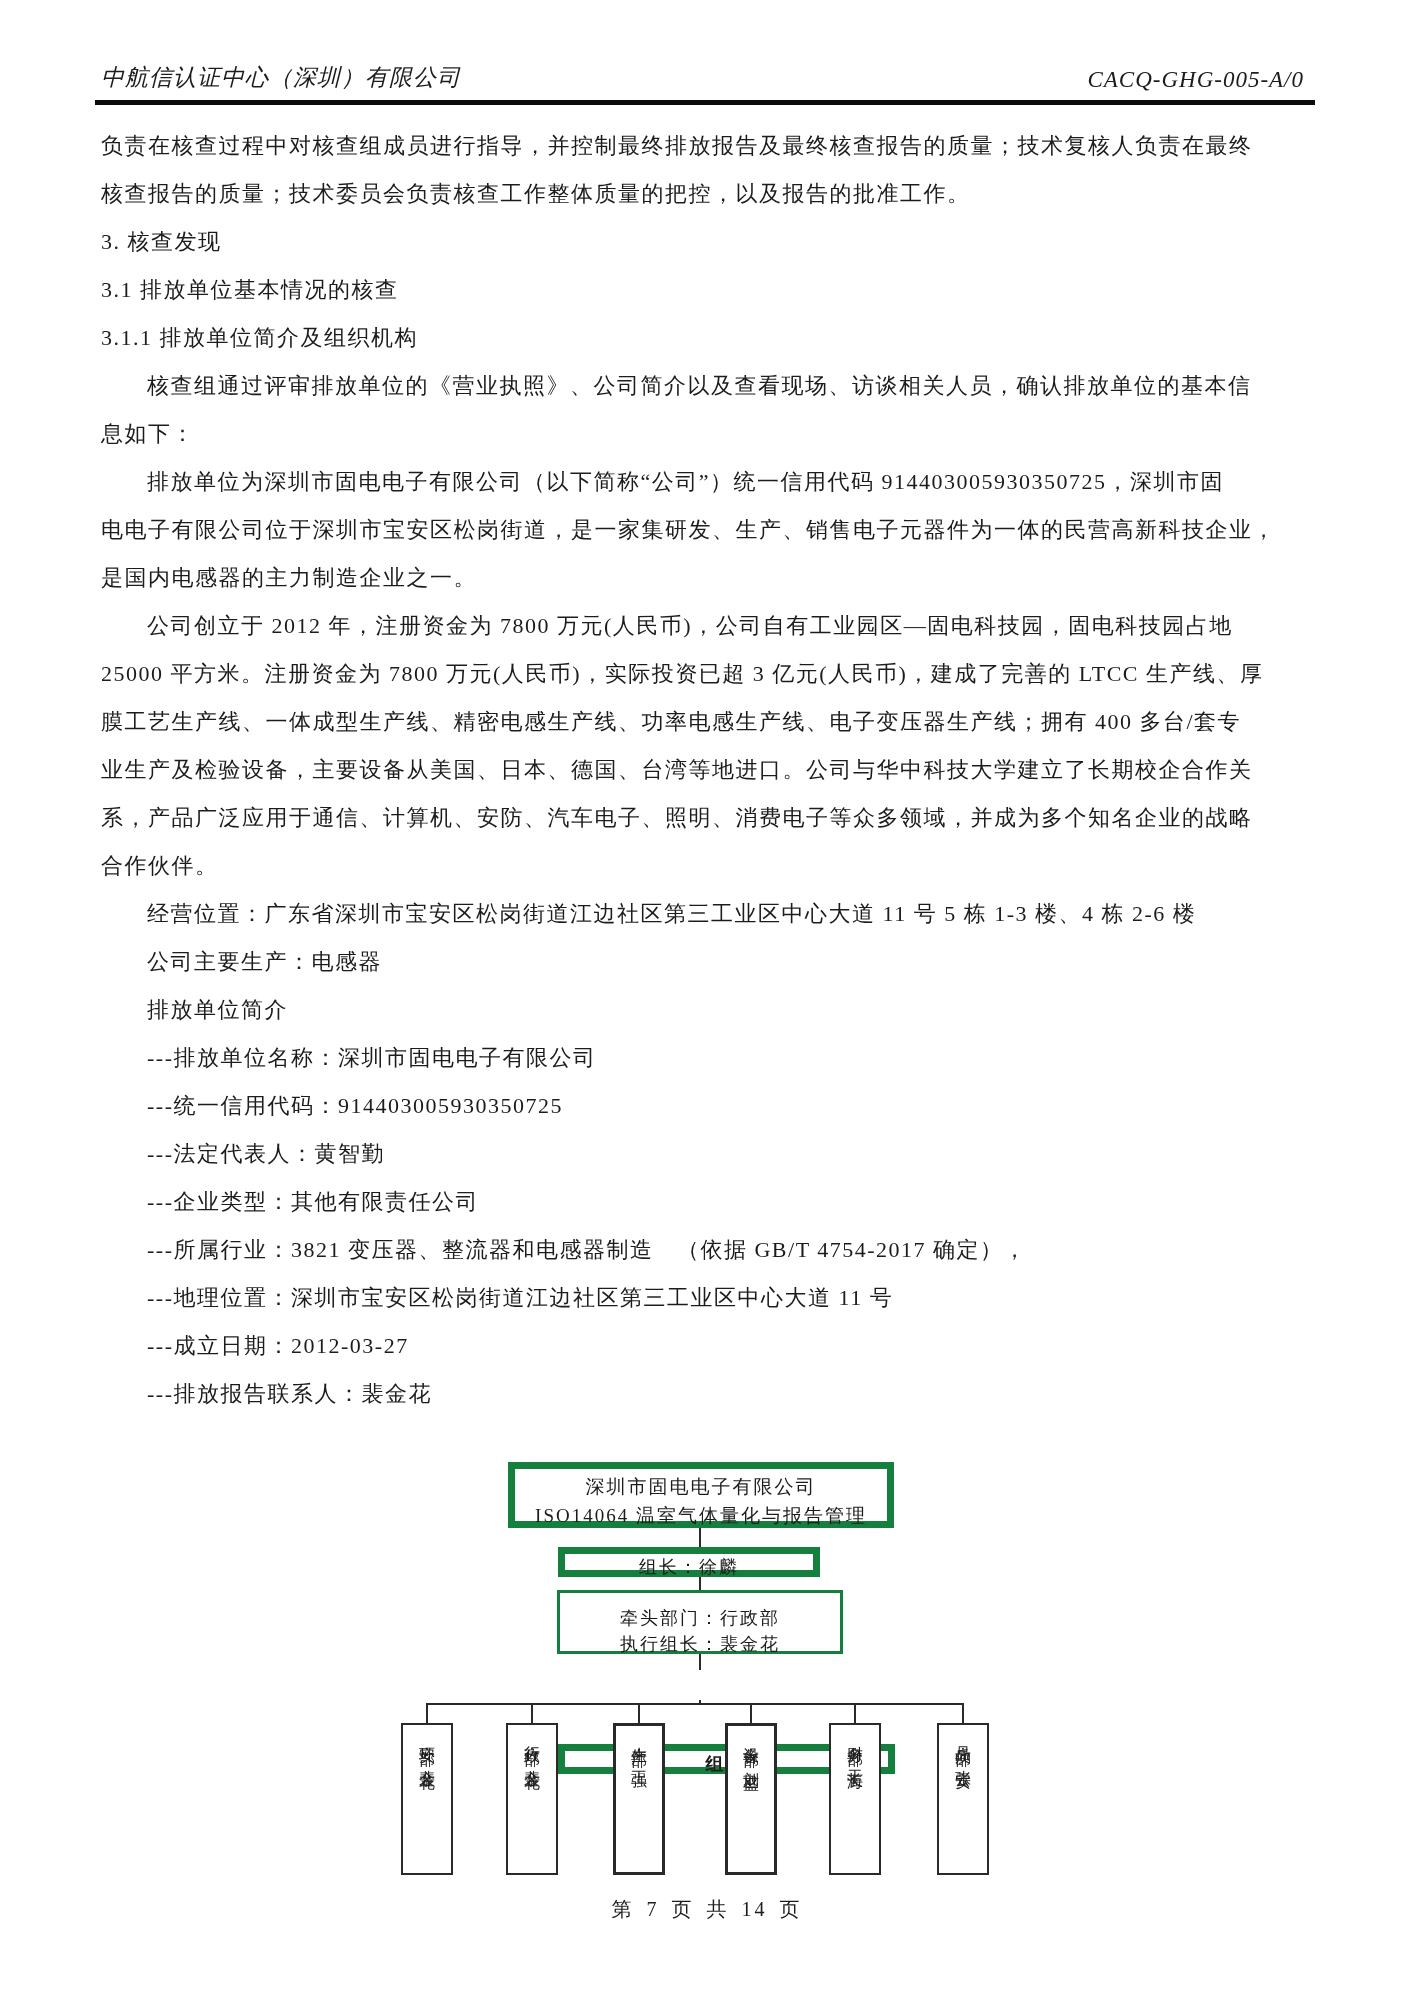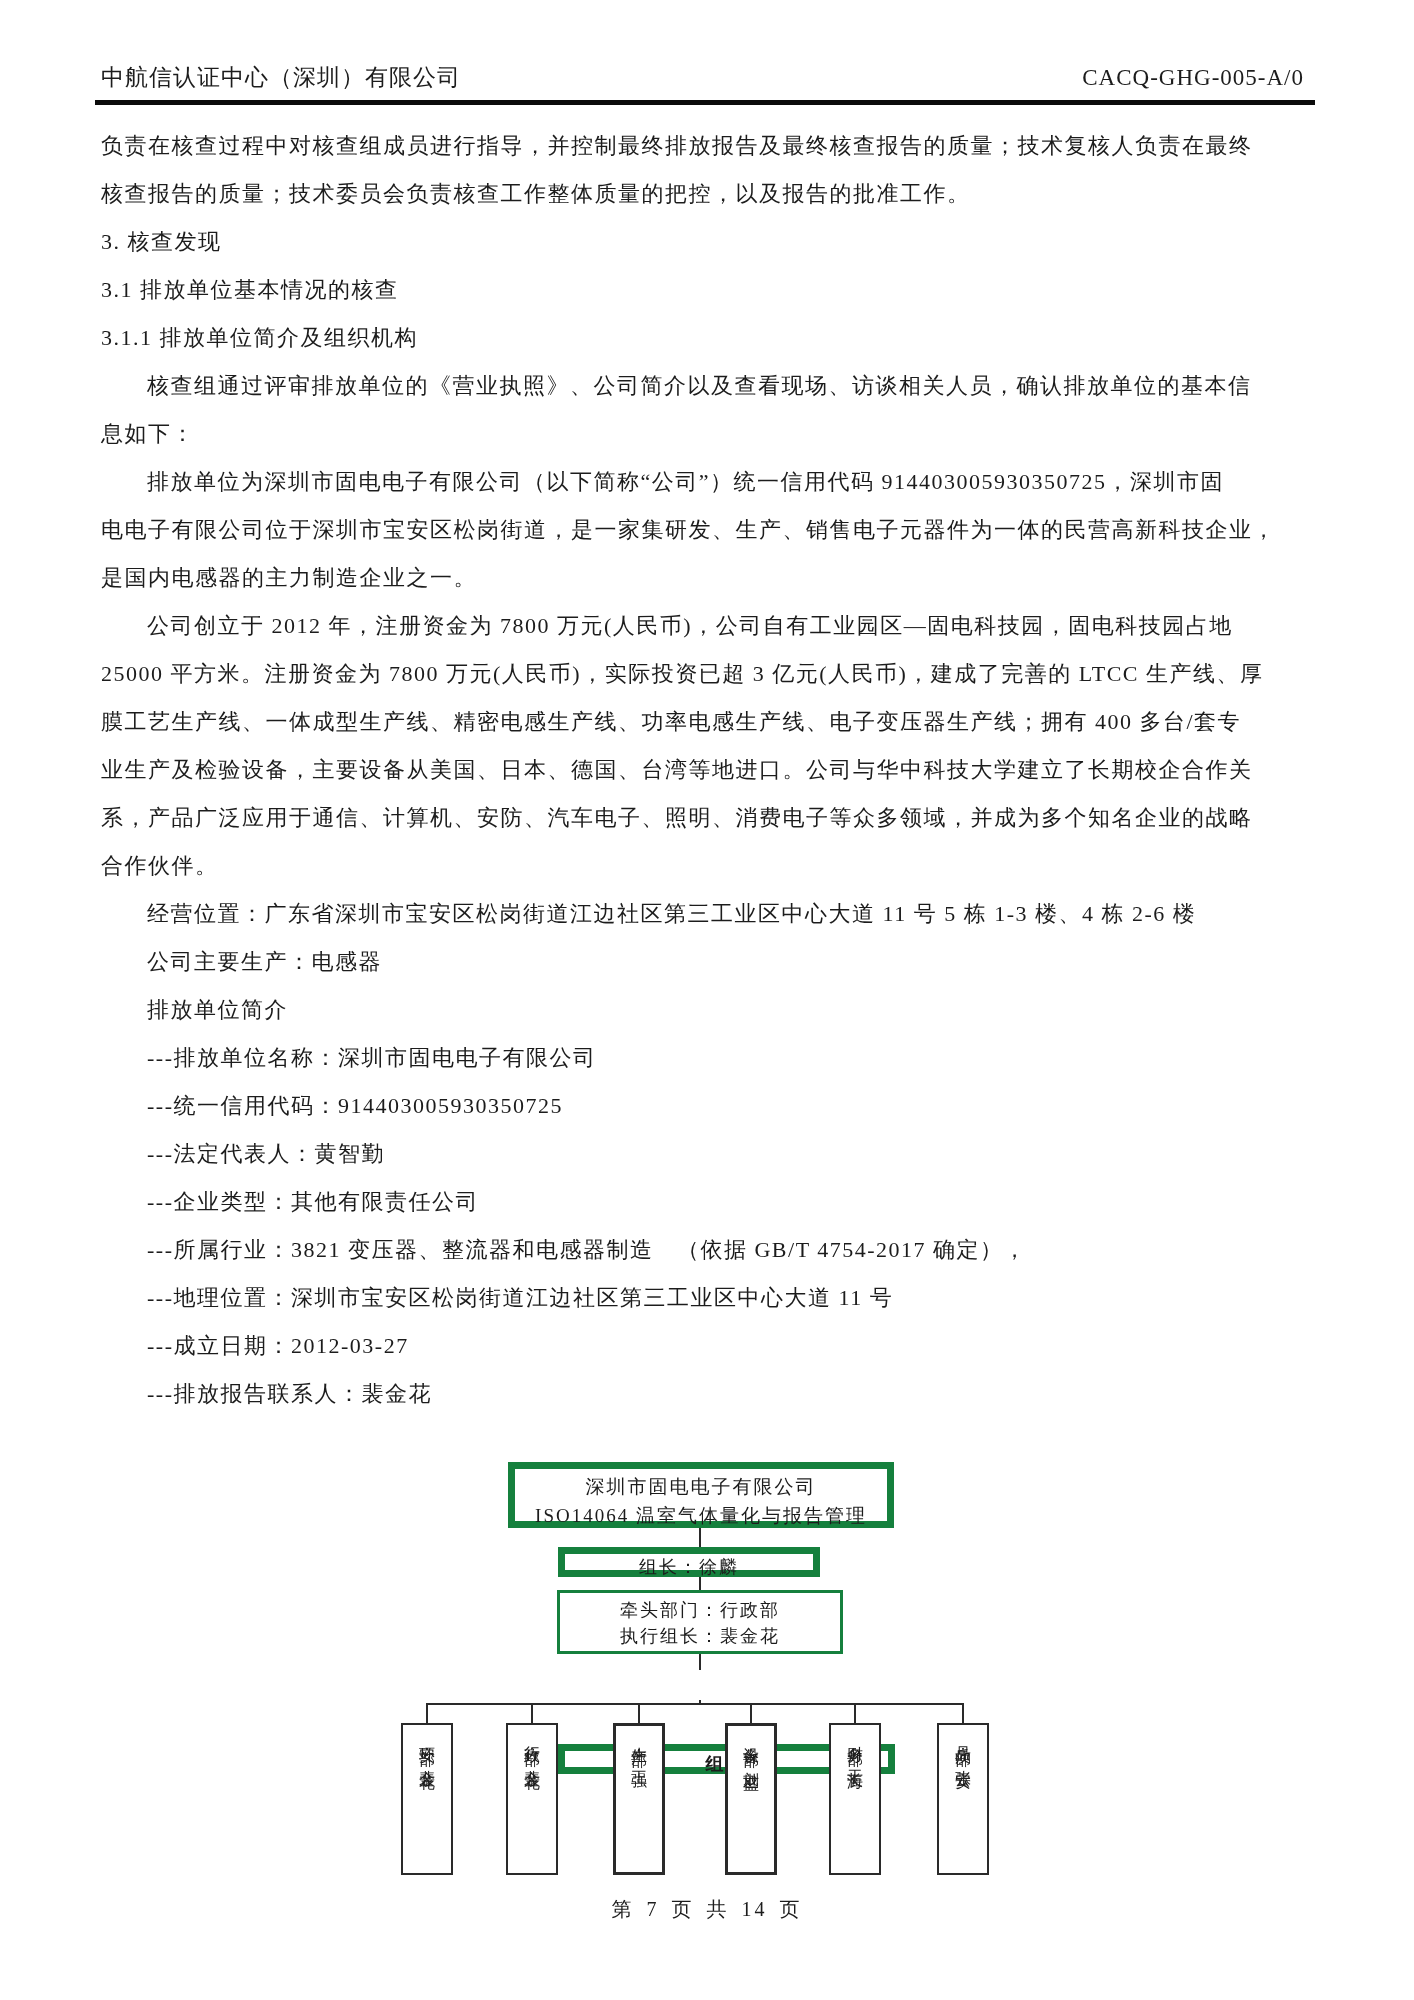--- a/index.html
+++ b/index.html
@@ -8,22 +8,22 @@
     width:1414px;height:2000px;
     background:#ffffff;
     font-family:"Liberation Serif","DejaVu Serif",serif;
     color:#1c1c1c;
     overflow:hidden;
     margin:0 auto;
   }
   
   .hdr{
     position:absolute;left:101px;right:110px;top:62px;
-    display:flex;justify-content:space-between;align-items:center;
-    font-size:23px;letter-spacing:1px;white-space:nowrap;
+    display:flex;justify-content:space-between;align-items:flex-end;
+    font-size:23px;letter-spacing:1px;white-space:nowrap;font-style:italic;
   }
   .hdr-rule{
     position:absolute;left:95px;top:100px;width:1220px;height:5px;
     background:#0b0b0b;
   }
   
   .bodytext{
     position:absolute;left:101px;top:122px;width:1222px;
   }
   .bodytext p{
@@ -34,21 +34,21 @@
   .caption-row span.cap-right{margin-left:40px;}
   
   .box{
     position:absolute;background:#fff;border:7px solid #15803d;
     box-sizing:border-box;text-align:center;
   }
   .conn{position:absolute;background:#2a2a2a;}
   .org-top{left:508px;top:1462px;width:386px;height:66px;padding-top:3px;}
   .org-top div{font-size:19px;line-height:29px;letter-spacing:2px;white-space:nowrap;}
   .org-leader{left:558px;top:1547px;width:262px;height:30px;font-size:18px;line-height:27px;letter-spacing:2px;}
-  .org-lead-dept{left:557px;top:1590px;width:286px;height:64px;border-width:3px;padding-top:4px;}
+  .org-lead-dept{left:557px;top:1590px;width:286px;height:64px;border-width:3px;padding-top:12px;}
   .org-lead-dept div{font-size:18px;line-height:26px;letter-spacing:2px;}
   .org-members{left:558px;top:1744px;width:337px;height:30px;font-size:18px;line-height:27px;letter-spacing:3px;font-weight:bold;}
   .dept{
     position:absolute;top:1723px;width:52px;height:152px;
     background:#fff;border:2px solid #2a2a2a;box-sizing:border-box;
     display:flex;justify-content:center;padding-top:8px;
   }
   .dept span{
     writing-mode:vertical-rl;text-orientation:upright;
     font-size:16px;letter-spacing:2px;line-height:1;

